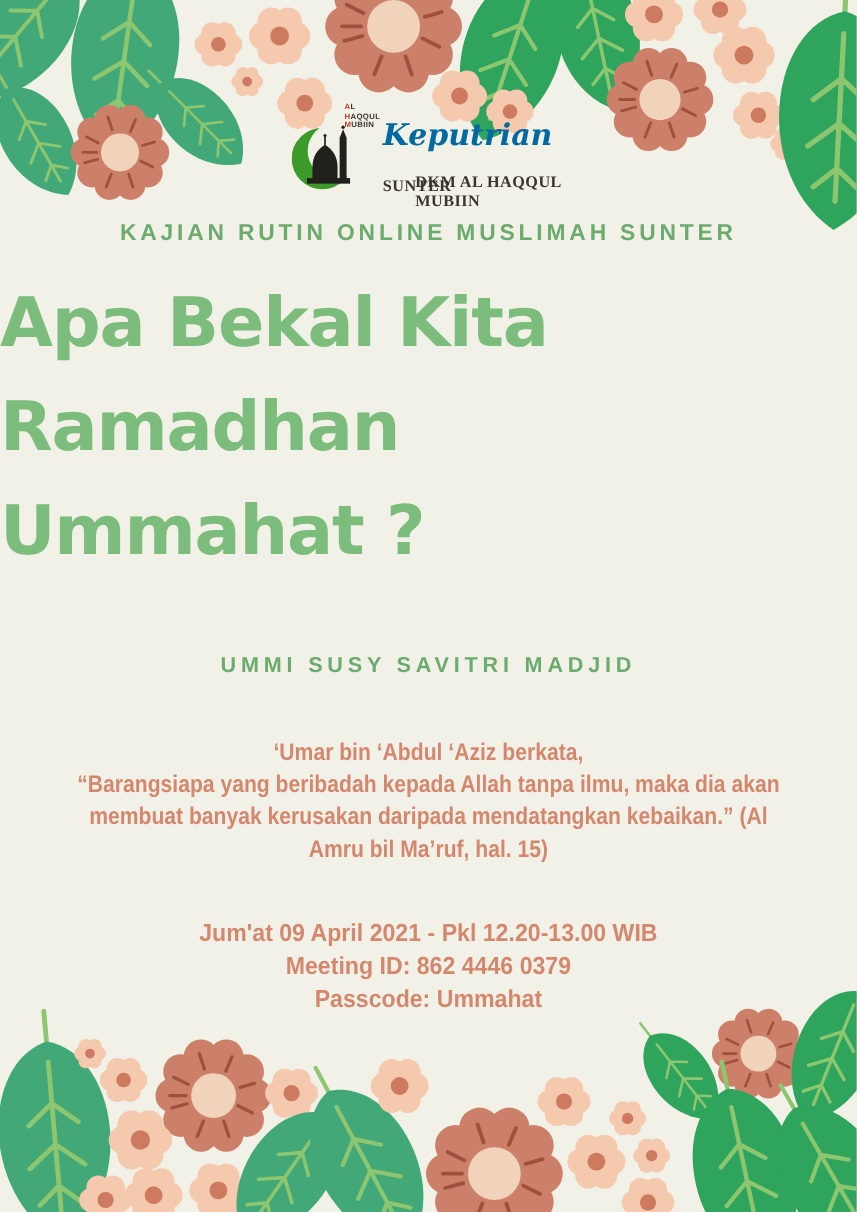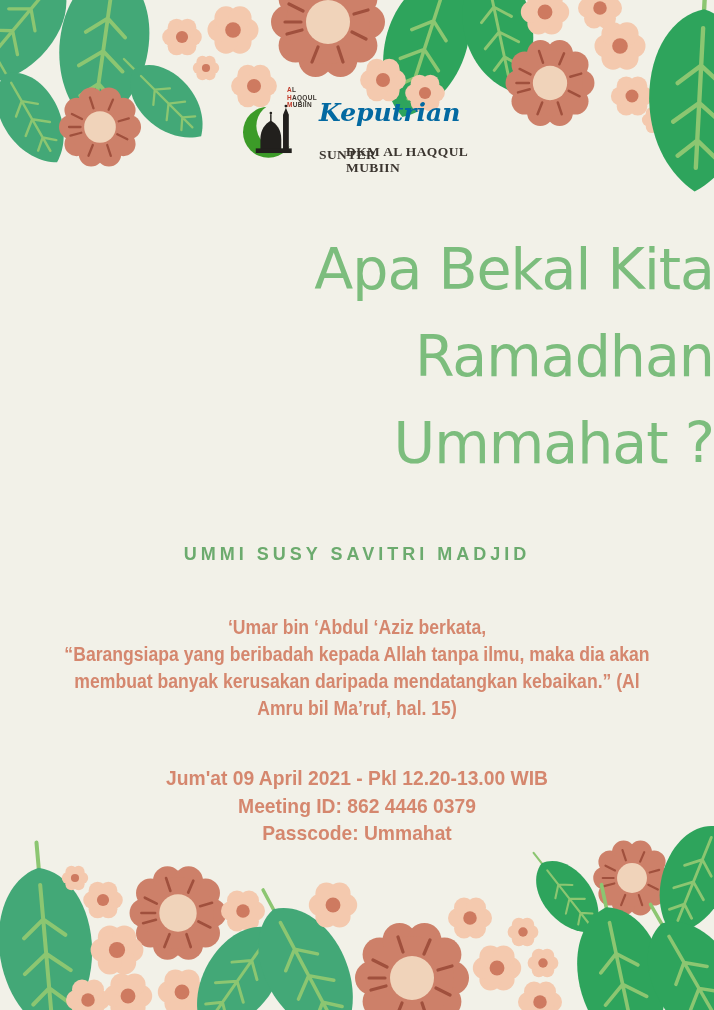--- a/index.html
+++ b/index.html
@@ -33,22 +33,22 @@
   .logo-mini div::first-letter{color:var(--logo-mini-red,#c13b2a);}
   .logo-name{position:absolute;left:76px;top:14px;font-family:"DejaVu Serif",serif;
     font-style:italic;font-weight:600;font-size:25px;color:#0369a1;}
   .logo-org1{position:absolute;left:76px;top:60px;font-family:"Liberation Serif",serif;
     font-size:13.5px;font-weight:700;letter-spacing:.4px;color:var(--logo-text-dark,#3b352f);margin-left:27px;}
   .logo-org2{position:absolute;left:76px;top:63px;font-family:Liberation Serif, serif;
     font-size:13.5px;font-weight:600;letter-spacing:.4px;color:var(--logo-text-dark,#3b352f);}
 
   .tagline{position:absolute;left:0;top:184px;width:100%;text-align:center;
     font-size:19px;font-weight:700;letter-spacing:3.2px;color:var(--tagline-green,#6cab6e);}
-  .title{position:absolute;left:0;top:226px;width:100%;margin:0;text-align:right;
-    font-family:"DejaVu Sans",sans-serif;font-weight:400;font-size:57px;
+  .title{position:absolute;left:0;top:226px;width:100%;margin:0;text-align:left;
+    font-family:"DejaVu Sans",sans-serif;font-weight:700;font-size:57px;
     line-height:87px;letter-spacing:-1px;color:var(--title-green,#7cbd7d);}
   .title span{display:block;}
   .speaker{position:absolute;left:0;top:544px;width:100%;text-align:center;
     font-size:18px;font-weight:700;letter-spacing:4px;color:var(--speaker-green,#6cab6e);}
   .quote{position:absolute;left:0;top:614px;width:100%;text-align:center;
     font-size:20px;font-weight:700;line-height:27px;color:var(--text-salmon,#d5876e);
     transform:scaleX(.88);transform-origin:50% 50%;}
   .quote div{white-space:nowrap;}
   .details{position:absolute;left:0;top:764px;width:100%;text-align:center;
     font-size:20.5px;font-weight:800;line-height:27.5px;color:var(--text-salmon,#d5876e);
@@ -158,20 +158,21 @@
     <div class="logo-mini">
       <div>AL</div>
       <div>HAQQUL</div>
       <div>MUBIIN</div>
     </div>
     <div class="logo-name">Keputrian</div>
     <div class="logo-org1">DKM AL HAQQUL MUBIIN</div>
     <div class="logo-org2">SUNTER</div>
   </div>
 
+  <div class="tagline">KAJIAN RUTIN ONLINE MUSLIMAH SUNTER</div>
 
   <h1 class="title">
     <span>Apa Bekal Kita</span>
     <span>Ramadhan</span>
     <span>Ummahat ?</span>
   </h1>
 
   <div class="speaker">UMMI SUSY SAVITRI MADJID</div>
 
   <div class="quote">

